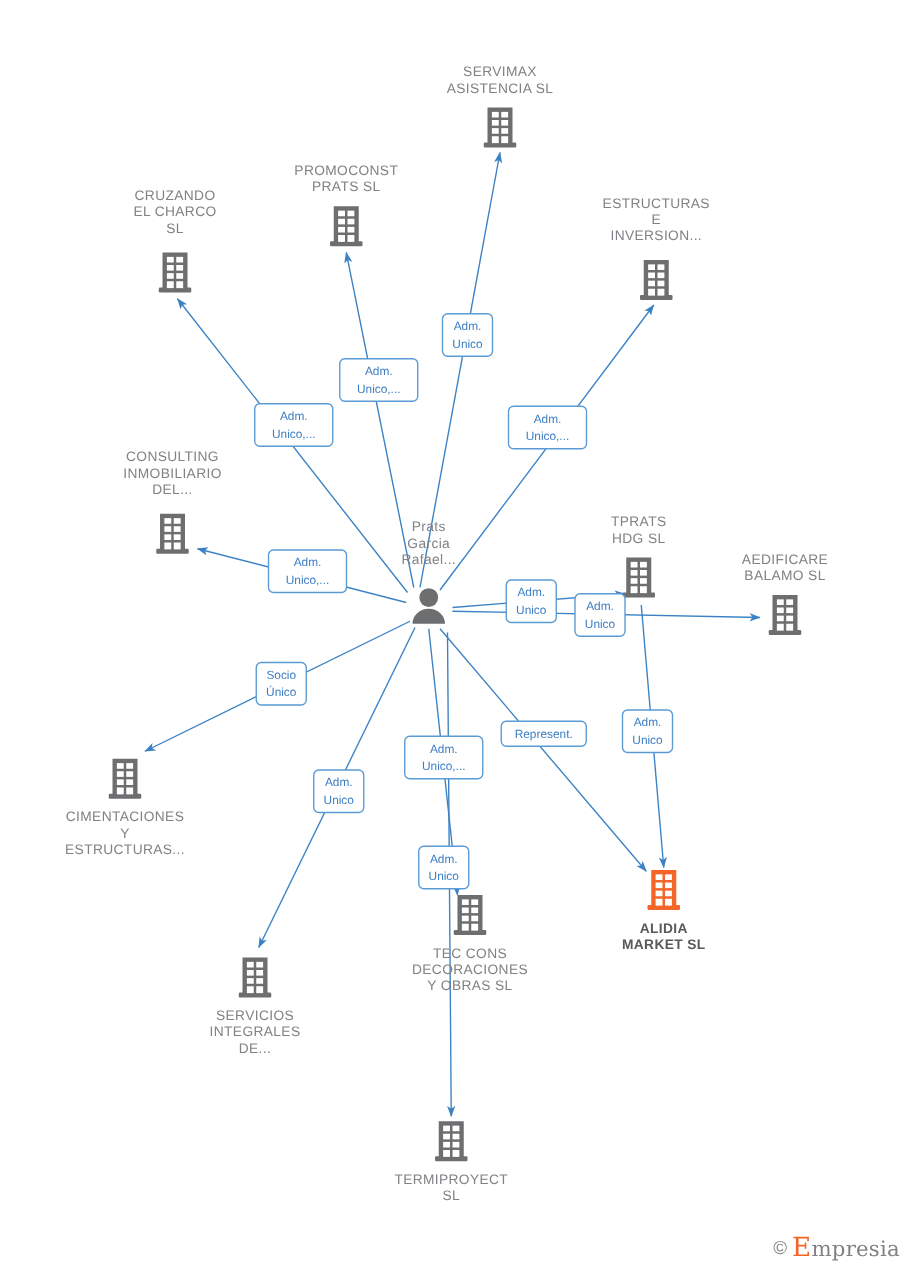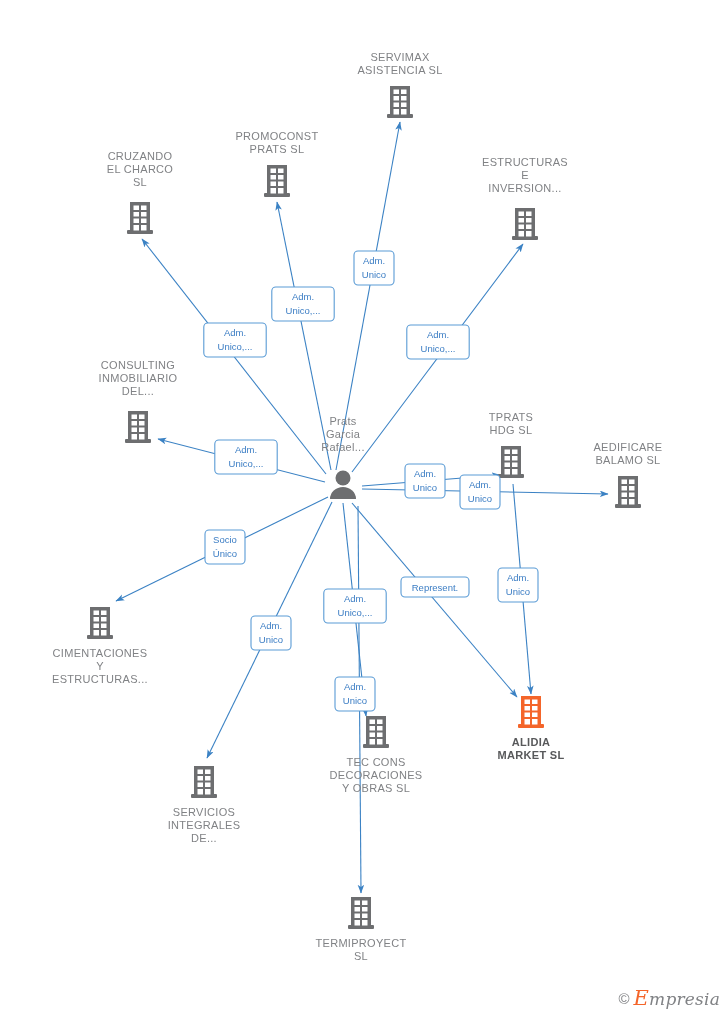--- a/index.html
+++ b/index.html
@@ -21,21 +21,21 @@
   }
   .bld-body{fill:#6d6e70;}
   .bld-body.focus{fill:#f4652a;}
   .person{fill:#6d6e70;}
   #watermark{
     position:absolute;right:8px;bottom:6px;display:flex;align-items:center;gap:4px;
     user-select:none;
   }
   #watermark .wm-c{color:#808285;font-size:15px;line-height:1;}
   #watermark .wm-text{
-    font-family:"DejaVu Serif","Liberation Serif",serif;font-style:italic;
+    font-family:"DejaVu Serif","Liberation Serif",serif;
     font-size:17px;color:#808285;line-height:1;letter-spacing:.2px;
   }
   #watermark .wm-text .wm-e{color:#f4652a;font-size:21px;}
 </style>
 </head>
 <body>
 
 <svg id="graph" viewBox="0 0 728 1015">
   <defs>
     <marker id="arrow" markerWidth="9" markerHeight="9" refX="7.5" refY="3" orient="auto" markerUnits="strokeWidth">

